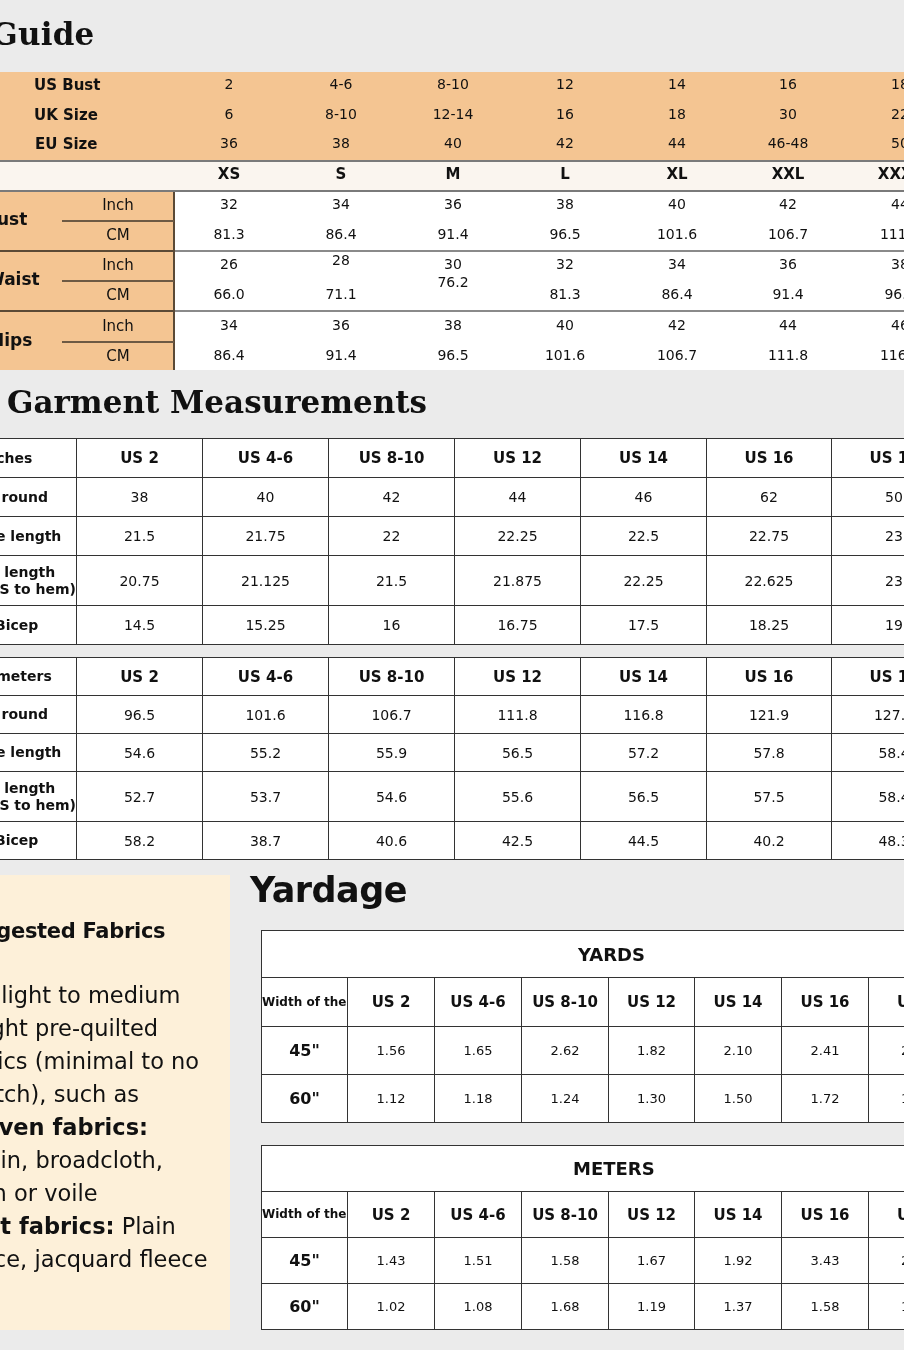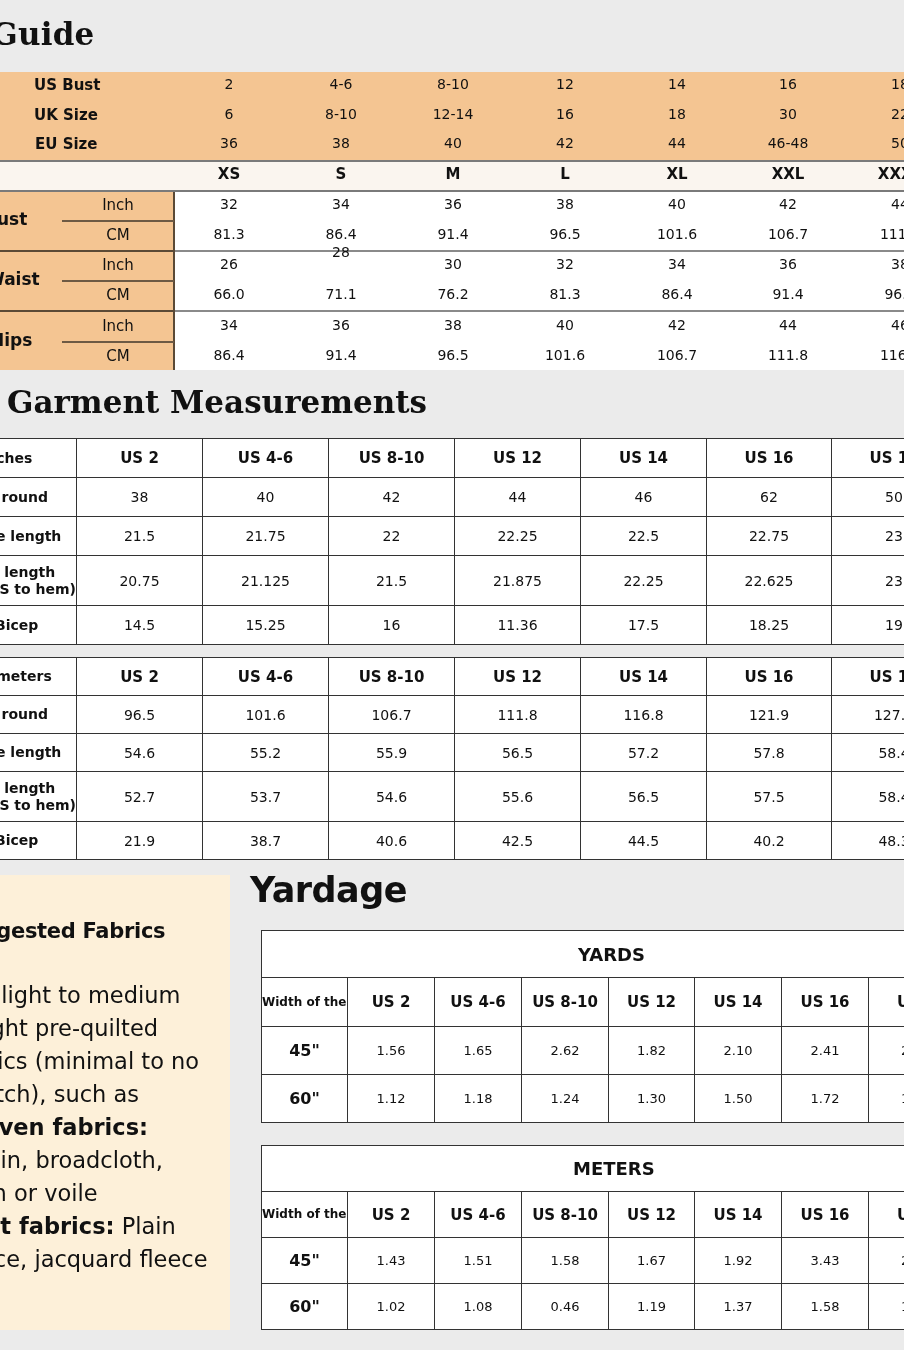--- a/index.html
+++ b/index.html
@@ -118,29 +118,29 @@
 </div>
 <div class="hr" style="left:0;top:250px;width:174px;background:#5b4a36;"></div>
 <div class="hr" style="left:175px;top:250px;width:729px;background:#8a8a8a;"></div>
 
 <div>
   <div class="rowlabel" style="left:-14px;top:269px;font-size:17px;">Waist</div>
   <div class="cell" style="left:62px;top:256px;width:112px;font-size:15px;">Inch</div>
   <div class="hr-dark" style="left:62px;top:280px;width:112px;"></div>
   <div class="cell" style="left:62px;top:286px;width:112px;font-size:15px;">CM</div>
   <div class="cell" style="left:173px;top:256px;width:112px;">26</div>
-  <div class="cell" style="left:285px;top:244px;width:112px;">28</div>
+  <div class="cell" style="left:285px;top:252px;width:112px;">28</div>
   <div class="cell" style="left:397px;top:256px;width:112px;">30</div>
   <div class="cell" style="left:509px;top:256px;width:112px;">32</div>
   <div class="cell" style="left:621px;top:256px;width:112px;">34</div>
   <div class="cell" style="left:732px;top:256px;width:112px;">36</div>
   <div class="cell" style="left:844px;top:256px;width:112px;">38</div>
   <div class="cell" style="left:173px;top:286px;width:112px;">66.0</div>
   <div class="cell" style="left:285px;top:286px;width:112px;">71.1</div>
-  <div class="cell" style="left:397px;top:286px;width:112px;">76.2</div>
+  <div class="cell" style="left:397px;top:274px;width:112px;">76.2</div>
   <div class="cell" style="left:509px;top:286px;width:112px;">81.3</div>
   <div class="cell" style="left:621px;top:286px;width:112px;">86.4</div>
   <div class="cell" style="left:732px;top:286px;width:112px;">91.4</div>
   <div class="cell" style="left:844px;top:286px;width:112px;">96.5</div>
 </div>
 <div class="hr" style="left:0;top:310px;width:174px;background:#5b4a36;"></div>
 <div class="hr" style="left:175px;top:310px;width:729px;background:#8a8a8a;"></div>
 
 <div>
   <div class="rowlabel" style="left:-10px;top:330px;font-size:17px;">Hips</div>
@@ -215,21 +215,21 @@
     <td>21.875</td>
     <td>22.25</td>
     <td>22.625</td>
     <td>23</td>
   </tr>
   <tr style="height:39px;">
     <td class="lbl rl" style="padding-left:44px;">Bicep</td>
     <td>14.5</td>
     <td>15.25</td>
     <td>16</td>
-    <td>11.36</td>
+    <td>16.75</td>
     <td>17.5</td>
     <td>18.25</td>
     <td>19</td>
   </tr>
 </tbody>
   </table>
 
 <table class="gm" style="left:-50px;top:657px;width:1006px;">
   <colgroup>
       <col style="width:126px">
@@ -277,21 +277,21 @@
     <td>52.7</td>
     <td>53.7</td>
     <td>54.6</td>
     <td>55.6</td>
     <td>56.5</td>
     <td>57.5</td>
     <td>58.4</td>
   </tr>
   <tr style="height:38px;">
     <td class="lbl rl" style="padding-left:44px;">Bicep</td>
-    <td>21.9</td>
+    <td>58.2</td>
     <td>38.7</td>
     <td>40.6</td>
     <td>42.5</td>
     <td>44.5</td>
     <td>40.2</td>
     <td>48.3</td>
   </tr>
 </tbody>
   </table>
 
@@ -392,20 +392,20 @@
     <td>1.58</td>
     <td>1.67</td>
     <td>1.92</td>
     <td>3.43</td>
     <td style="text-align:left;padding-left:32px;">2</td>
   </tr>
   <tr style="height:46px;">
     <td class="rowh">60"</td>
     <td>1.02</td>
     <td>1.08</td>
-    <td>0.46</td>
+    <td>1.68</td>
     <td>1.19</td>
     <td>1.37</td>
     <td>1.58</td>
     <td style="text-align:left;padding-left:32px;">1</td>
   </tr>
 </tbody>
   </table>
 
 </body></html>

